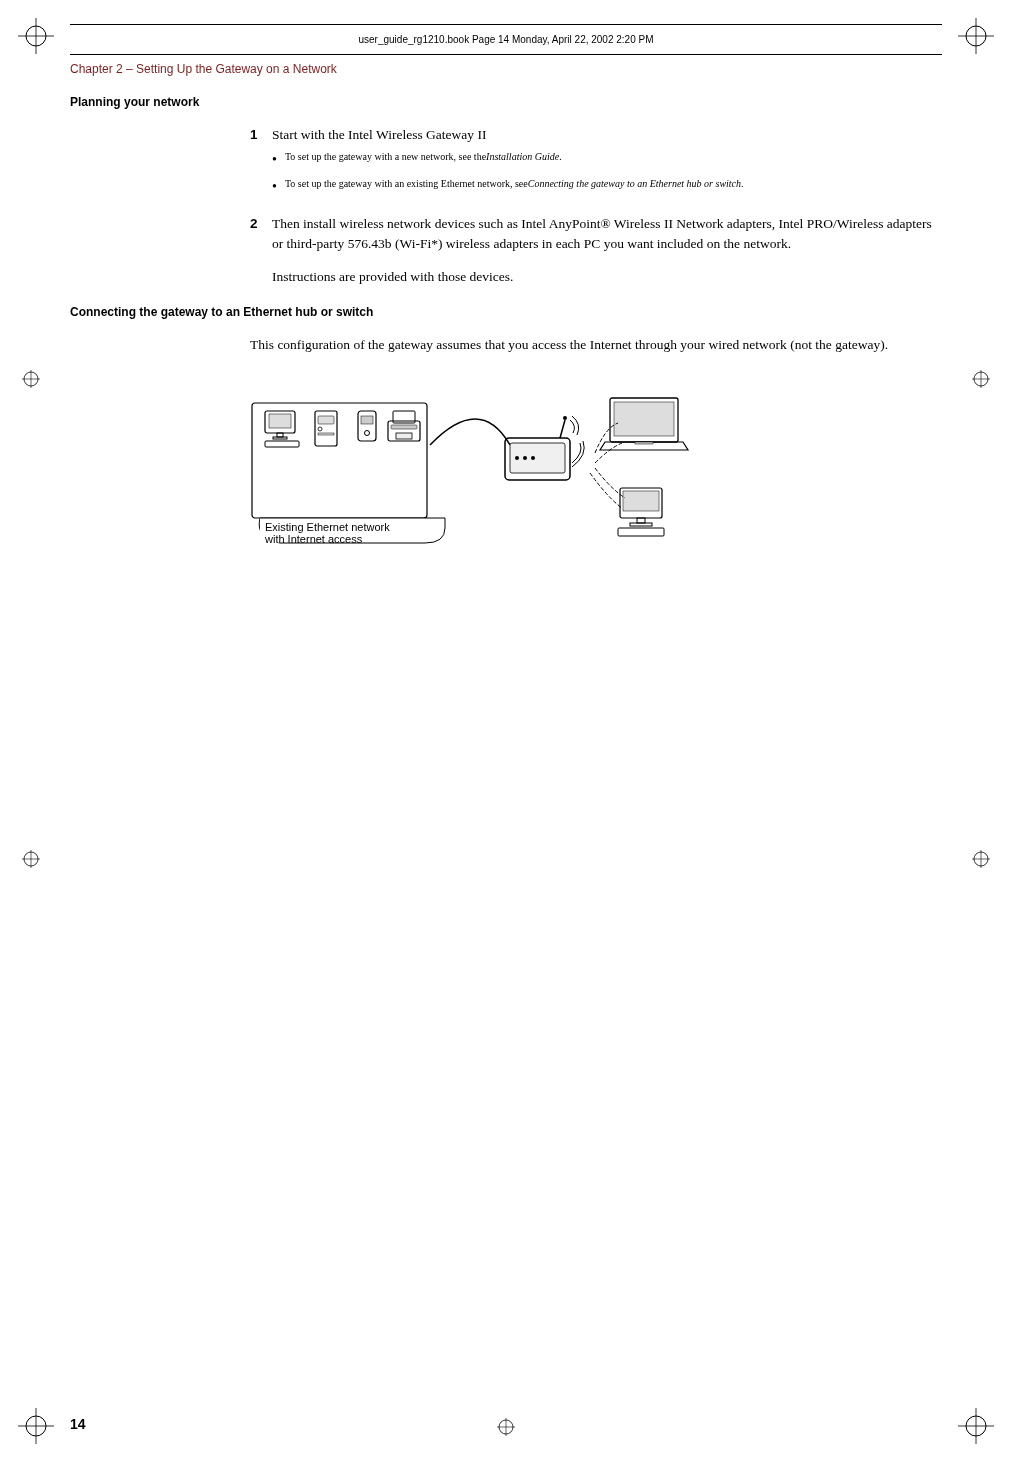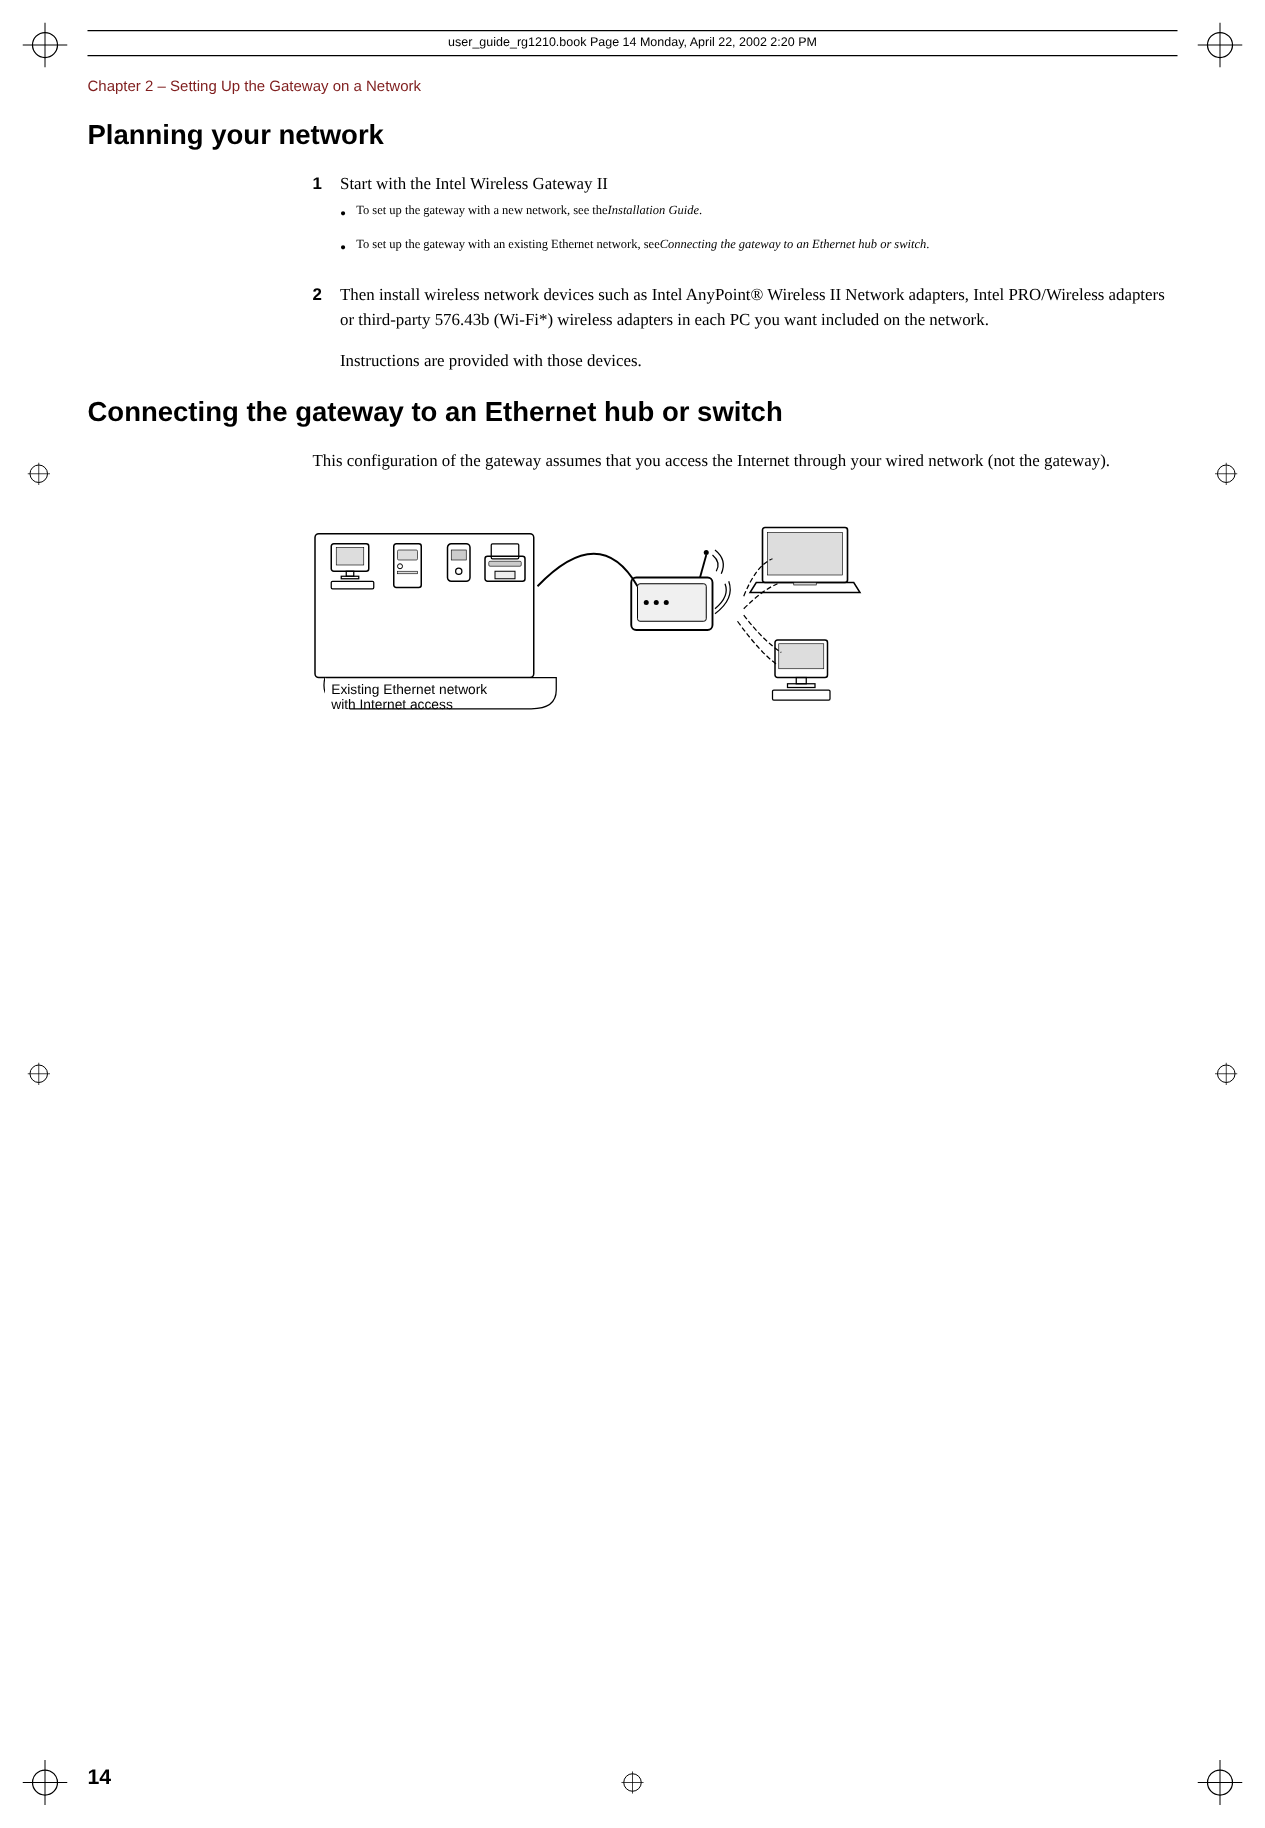--- a/index.html
+++ b/index.html
@@ -37,21 +37,21 @@
       width: 36px;
       height: 36px;
     }
 
     
     .top-header {
       position: absolute;
       top: 24px;
       left: 70px;
       right: 70px;
-      height: 21px;
+      height: 31px;
       display: flex;
       align-items: center;
       justify-content: center;
       border-top: 1px solid #000;
       border-bottom: 1px solid #000;
       font-size: 10px;
     }
 
     .top-header-text {
       font-size: 10px;
@@ -73,21 +73,21 @@
       position: absolute;
       top: 95px;
       left: 70px;
       right: 70px;
       bottom: 60px;
     }
 
     
     .section-heading {
       font-family: Arial, sans-serif;
-      font-size: 22px;
+      font-size: 12px;
       font-weight: bold;
       margin-bottom: 16px;
       color: #000;
     }
 
     
     .body-text {
       margin-left: 180px;
       font-size: 13.5px;
       line-height: 1.45;
@@ -165,21 +165,21 @@
       display: flex;
       align-items: flex-end;
     }
 
     
     .page-number {
       position: absolute;
       bottom: 30px;
       left: 70px;
       font-family: Arial, sans-serif;
-      font-size: 17px;
+      font-size: 14px;
       font-weight: bold;
     }
 
     
     .bottom-center-mark {
       position: absolute;
       bottom: 22px;
       left: 50%;
       transform: translateX(-50%);
     }

